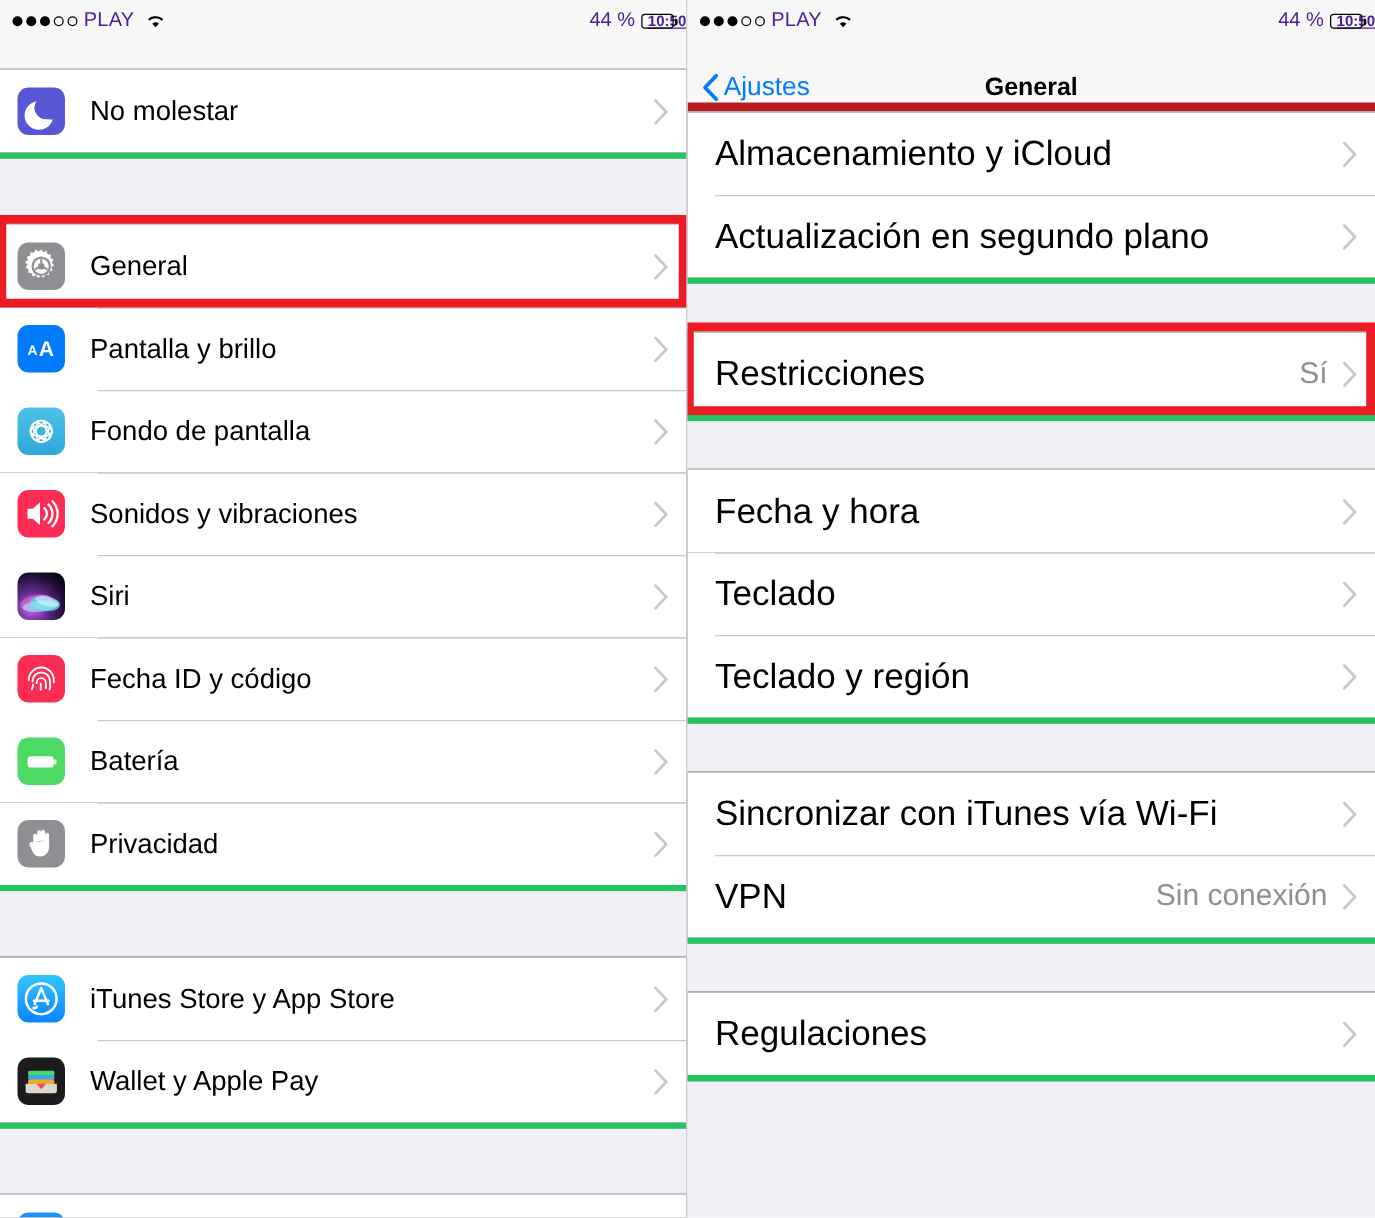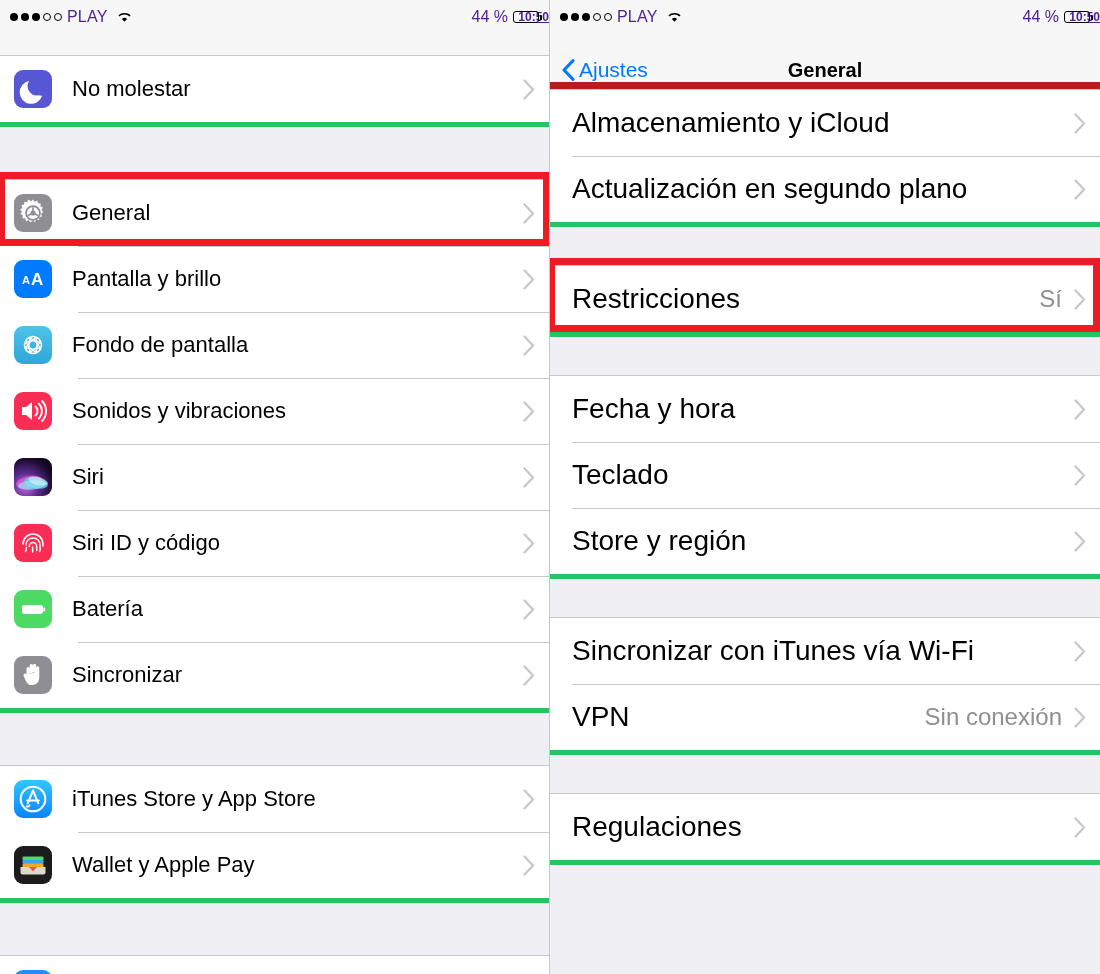--- a/index.html
+++ b/index.html
@@ -247,21 +247,21 @@
                 <g fill="none" stroke="#fff" stroke-width="1.5" stroke-linecap="round">
                   <path d="M12 21c0-4 3-7 7-7s7 3 7 7v3"></path>
                   <path d="M15.3 22.5c0-2.2 1.6-4 3.7-4s3.7 1.8 3.7 4v4"></path>
                   <path d="M18.6 23v5"></path>
                   <path d="M9 20c0-5.6 4.5-10 10-10s10 4.4 10 10v2"></path>
                   <path d="M11.5 27.5c.6-1.3.9-2.6.9-4"></path>
                   <path d="M25.6 27.5c.4-1 .6-2 .6-3"></path>
                 </g>
               </svg>
             </div>
-            <div class="label">Siri ID y código</div>
+            <div class="label">Fecha ID y código</div>
             <span class="chev">
               <svg viewBox="0 0 12 21" width="12" height="21">
                 <path d="M1.5 1.5 10 10.5 1.5 19.5" stroke="#C7C7CC" stroke-width="2.3" fill="none" stroke-linecap="round" stroke-linejoin="round"></path>
               </svg>
             </span>
           </div>
           <div class="row">
             <div class="icon ic-batt">
               <svg viewBox="0 0 38 38" width="38" height="38">
                 <rect x="8" y="15" width="21" height="9" rx="2.4" fill="#fff"></rect>
@@ -274,21 +274,21 @@
                 <path d="M1.5 1.5 10 10.5 1.5 19.5" stroke="#C7C7CC" stroke-width="2.3" fill="none" stroke-linecap="round" stroke-linejoin="round"></path>
               </svg>
             </span>
           </div>
           <div class="row">
             <div class="icon ic-priv">
               <svg viewBox="0 0 38 38" width="38" height="38">
                 <path d="M12.5 18.5v-6a1.6 1.6 0 0 1 3.2 0v5m0-.3v-7.5a1.6 1.6 0 0 1 3.2 0v7m0-.4v-7a1.6 1.6 0 0 1 3.2 0v7.4m0-.2v-4.6a1.6 1.6 0 0 1 3.2 0v9.2c0 4.8-3 8-7 8-4.5 0-5.8-2.8-7.3-6.2-.6-1.4-1.4-3-1.4-3a1.7 1.7 0 0 1 2.9-1.7z" fill="#fff"></path>
               </svg>
             </div>
-            <div class="label">Sincronizar</div>
+            <div class="label">Privacidad</div>
             <span class="chev">
               <svg viewBox="0 0 12 21" width="12" height="21">
                 <path d="M1.5 1.5 10 10.5 1.5 19.5" stroke="#C7C7CC" stroke-width="2.3" fill="none" stroke-linecap="round" stroke-linejoin="round"></path>
               </svg>
             </span>
           </div>
         </div>
         <div class="gap" style="height: 52px;"></div>
         <div class="group">
           <div class="row">
@@ -429,21 +429,21 @@
           </div>
           <div class="row">
             <div class="label">Teclado</div>
             <span class="chev">
               <svg viewBox="0 0 12 21" width="12" height="21">
                 <path d="M1.5 1.5 10 10.5 1.5 19.5" stroke="#C7C7CC" stroke-width="2.3" fill="none" stroke-linecap="round" stroke-linejoin="round"></path>
               </svg>
             </span>
           </div>
           <div class="row">
-            <div class="label">Store y región</div>
+            <div class="label">Teclado y región</div>
             <span class="chev">
               <svg viewBox="0 0 12 21" width="12" height="21">
                 <path d="M1.5 1.5 10 10.5 1.5 19.5" stroke="#C7C7CC" stroke-width="2.3" fill="none" stroke-linecap="round" stroke-linejoin="round"></path>
               </svg>
             </span>
           </div>
         </div>
         <div class="gap" style="height: 38px;"></div>
         <div class="group">
           <div class="row">

